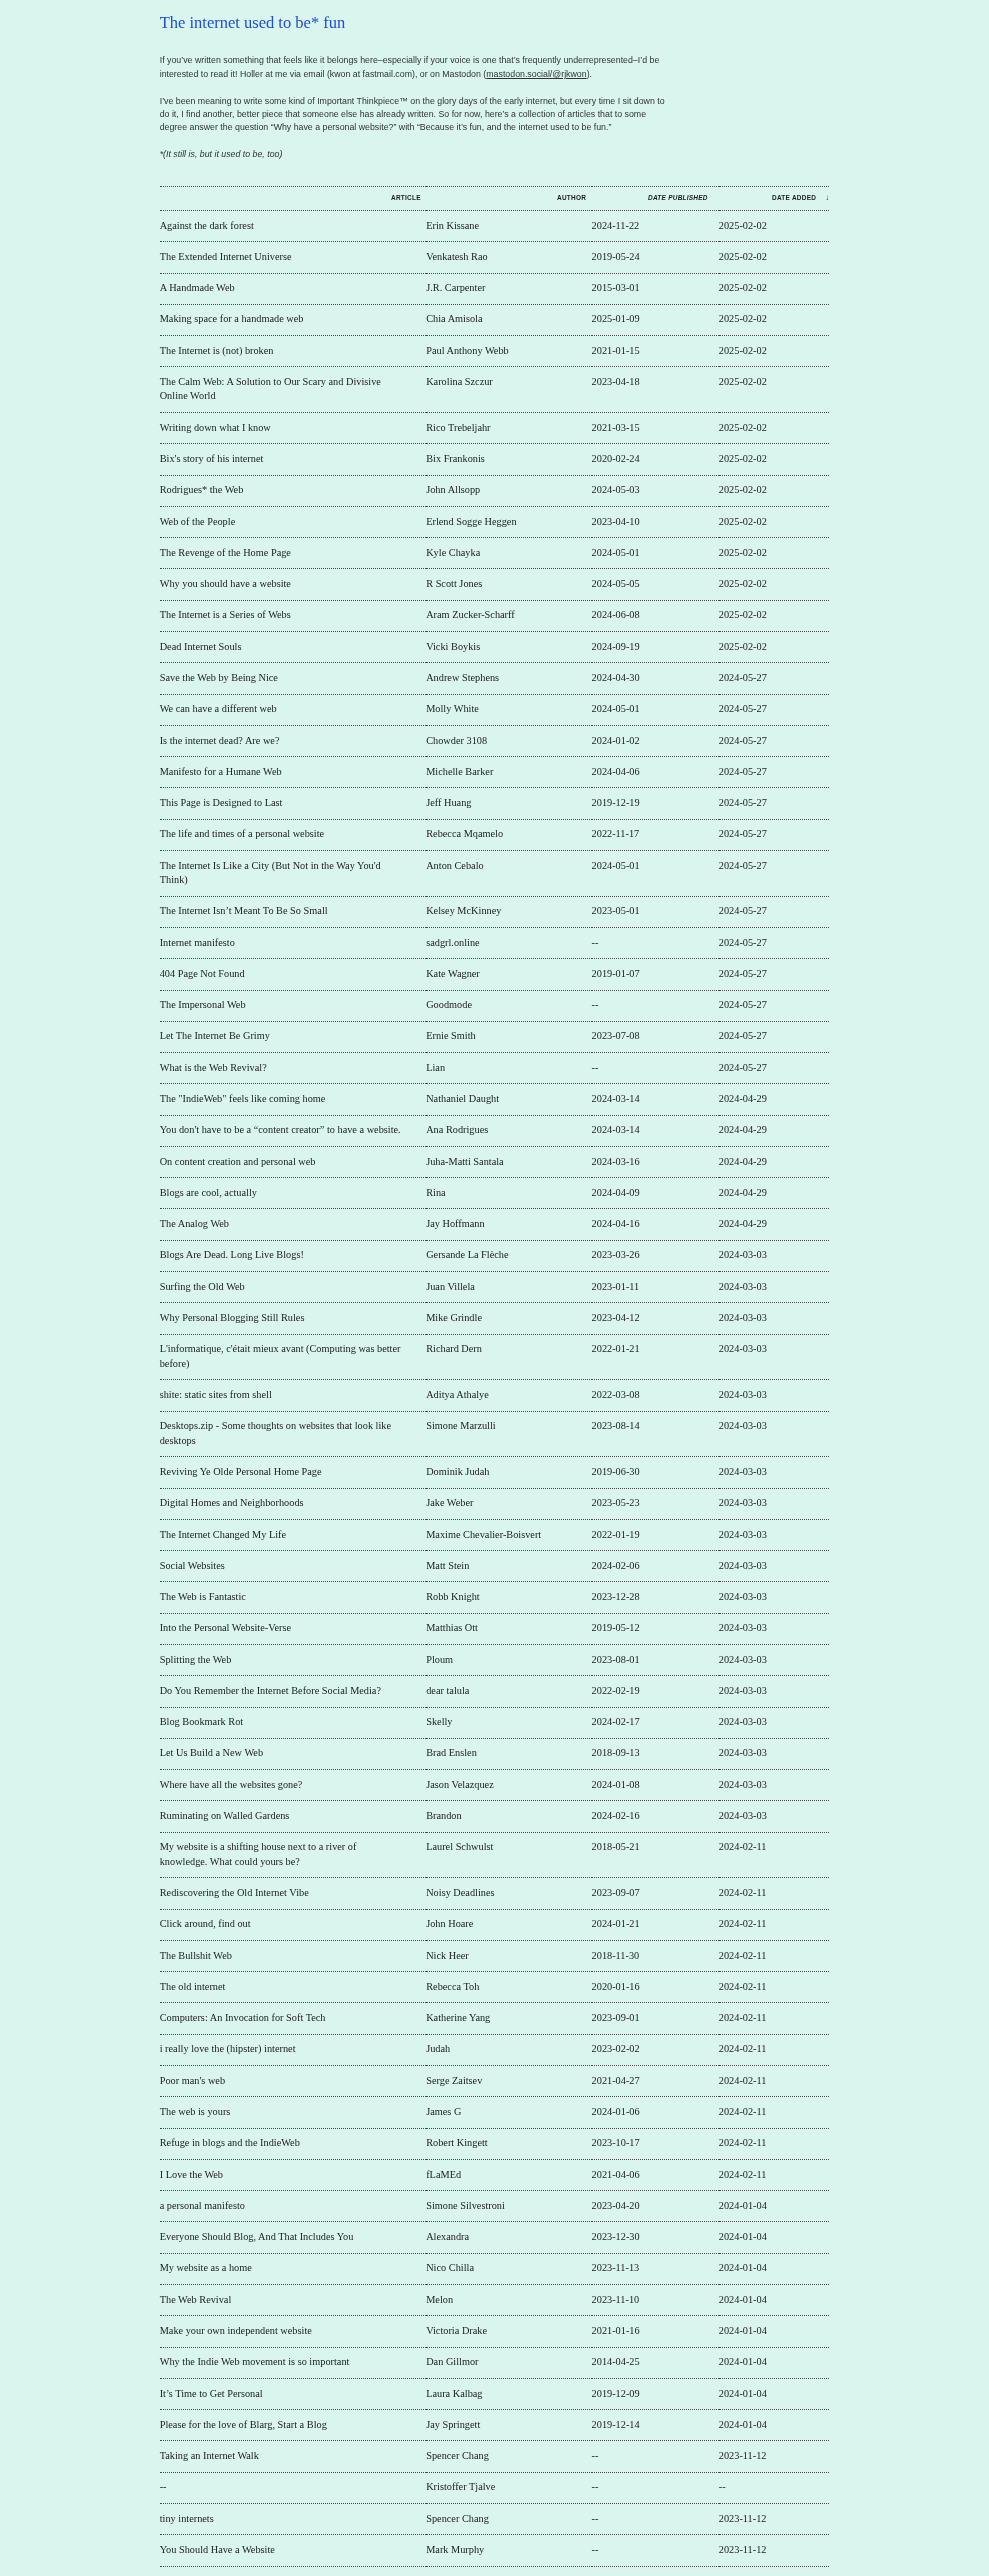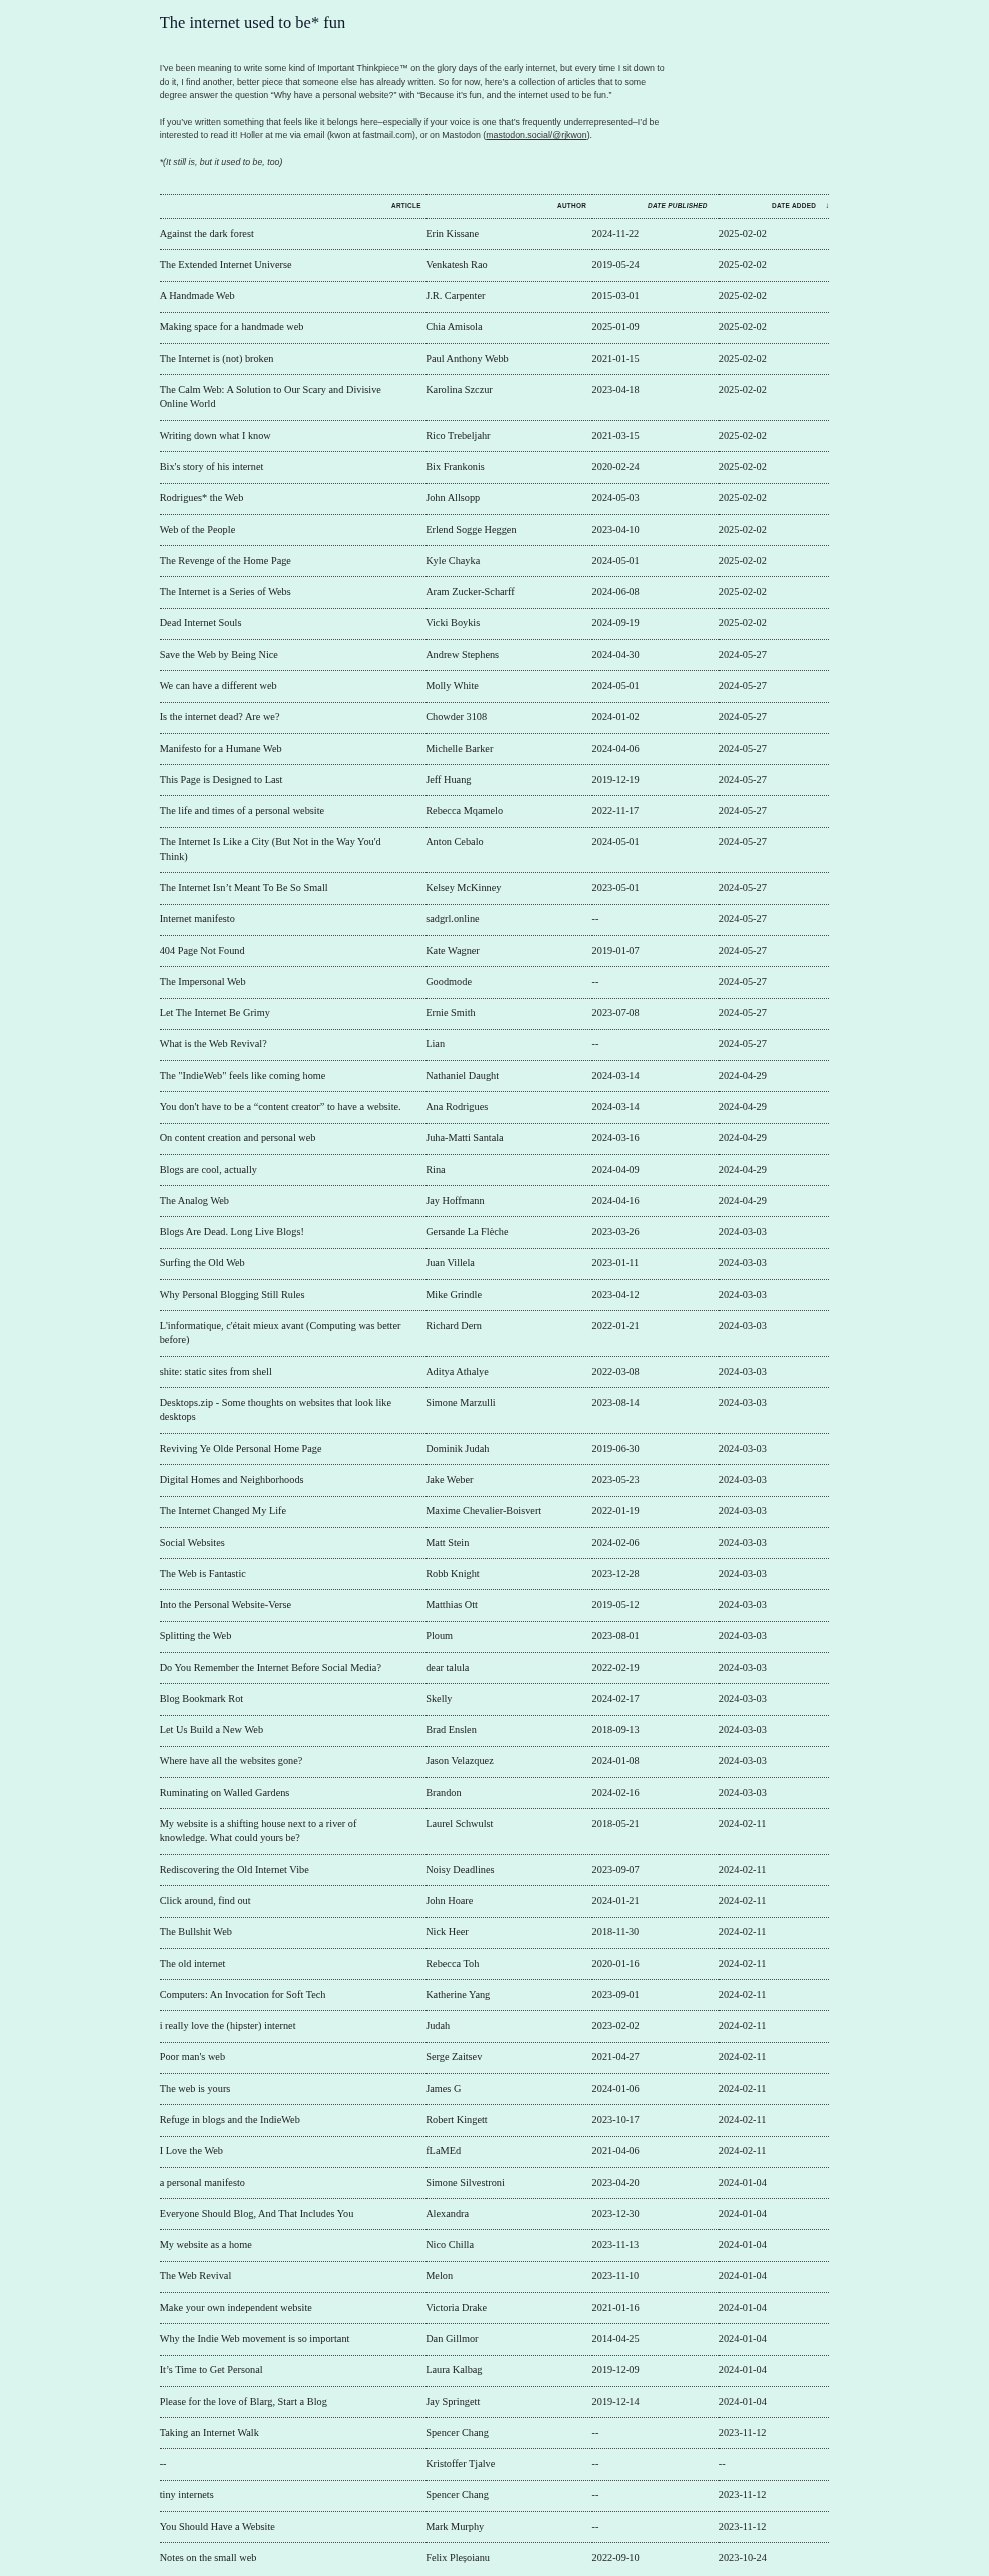--- a/index.html
+++ b/index.html
@@ -13,22 +13,22 @@
     margin: 0 auto;
     padding: 14.4px 5.2px 21.6px;
     min-height: 3751px;
     box-sizing: border-box;
   }
   h1.page-title {
     font-family: "Liberation Serif", serif;
     font-weight: 400;
     font-size: 16.5px;
     line-height: 1.15;
-    color: #0f172a;
-    margin: 0 0 29px 0;
+    color: #1d4ed8;
+    margin: 0 0 21px 0;
   }
   .intro p {
     font-size: 8.8px;
     line-height: 13.4px;
     margin: 0 0 13.4px 0;
     max-width: 510px;
     color: #333;
   }
   .intro a {
     color: inherit;
@@ -86,22 +86,22 @@
   }
 </style>
 </head>
 <body>
 
 <div class="container">
 
   <h1 class="page-title">The internet used to be* fun</h1>
 
   <div class="intro">
+    <p><span>If you’ve written something that feels like it belongs here–especially if your voice is one that’s frequently underrepresented–I’d be interested to read it! Holler at me via email (kwon at fastmail.com), or on Mastodon (</span><a href="#">mastodon.social/@rjkwon</a><span>).</span></p>
     <p>I’ve been meaning to write some kind of Important Thinkpiece™ on the glory days of the early internet, but every time I sit down to do it, I find another, better piece that someone else has already written. So for now, here’s a collection of articles that to some degree answer the question “Why have a personal website?” with “Because it’s fun, and the internet used to be fun.”</p>
-    <p><span>If you’ve written something that feels like it belongs here–especially if your voice is one that’s frequently underrepresented–I’d be interested to read it! Holler at me via email (kwon at fastmail.com), or on Mastodon (</span><a href="#">mastodon.social/@rjkwon</a><span>).</span></p>
     <p class="footnote">*(It still is, but it used to be, too)</p>
   </div>
 
   <table class="articles">
     <thead>
       <tr>
         <th class="col-article"><span class="condensed">ARTICLE</span></th>
         <th class="col-author"><span class="condensed">AUTHOR</span></th>
         <th class="col-published"><span class="condensed">DATE PUBLISHED</span></th>
         <th class="col-added"><span class="condensed">DATE ADDED</span><span class="sort-arrow">↓</span></th>
@@ -168,20 +168,26 @@
           <td>2023-04-10</td>
           <td>2025-02-02</td>
         </tr>
         <tr>
           <td><a href="#" class="article-link">The Revenge of the Home Page</a></td>
           <td>Kyle Chayka</td>
           <td>2024-05-01</td>
           <td>2025-02-02</td>
         </tr>
         <tr>
+          <td><a href="#" class="article-link">Why you should have a website</a></td>
+          <td>R Scott Jones</td>
+          <td>2024-05-05</td>
+          <td>2025-02-02</td>
+        </tr>
+        <tr>
           <td><a href="#" class="article-link">The Internet is a Series of Webs</a></td>
           <td>Aram Zucker-Scharff</td>
           <td>2024-06-08</td>
           <td>2025-02-02</td>
         </tr>
         <tr>
           <td><a href="#" class="article-link">Dead Internet Souls</a></td>
           <td>Vicki Boykis</td>
           <td>2024-09-19</td>
           <td>2025-02-02</td>

